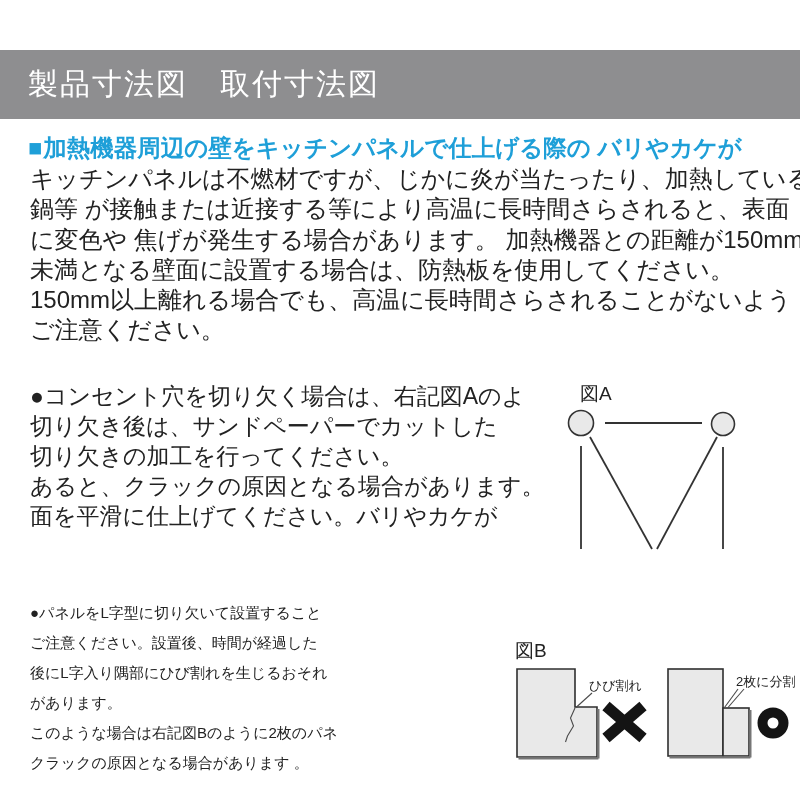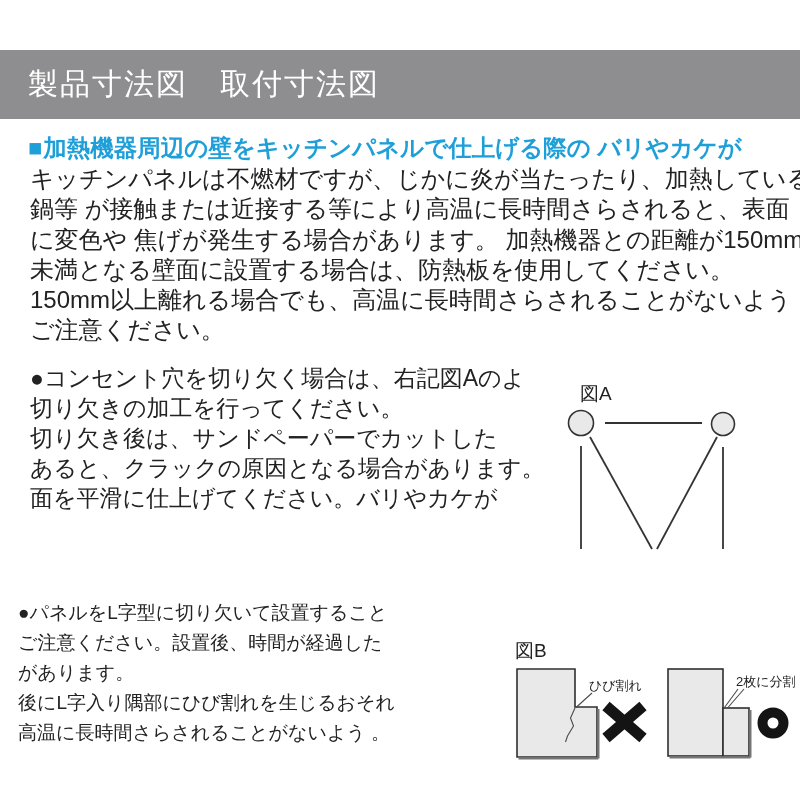--- a/index.html
+++ b/index.html
@@ -46,22 +46,22 @@
     white-space: nowrap;
     display: flex; align-items: center;
   }
   .blue-heading .bullet { margin-right: 1px; }
   .text-block {
     position: absolute;
     font-weight: 500;
     white-space: nowrap;
   }
   .intro-lines { left: 30px; top: 117px; font-size: 24px; line-height: 30.3px; }
-  .a-lines    { left: 30px; top: 316px; font-size: 23px; line-height: 30px; }
-  .b-lines    { left: 18px; top: 551px; font-size: 19px; line-height: 30px; }
+  .a-lines    { left: 30px; top: 334px; font-size: 23px; line-height: 30px; }
+  .b-lines    { left: 30px; top: 551px; font-size: 15px; line-height: 30px; }
   .fig { position: absolute; }
   .fig-a { left: 555px; top: 330px; }
   .fig-b { left: 505px; top: 588px; }
   .fig-line   { stroke: var(--line); stroke-width: 1.8; fill: none; }
   .fig-circle { fill: var(--panel-fill); stroke: var(--line); stroke-width: 1.6; }
   .fig-panel  { fill: var(--panel-fill); stroke: #2f2f2f; stroke-width: 1.6; }
   .fig-shadow { stroke: #767676; stroke-width: 2.2; fill: none; }
   .fig-thin   { stroke: #4a4a4a; stroke-width: 1.1; fill: none; }
   .fig-label  { font-size: 19px; fill: var(--text); font-weight: 500; font-family: "Liberation Sans", sans-serif; }
   .fig-small-label { font-size: 13px; fill: var(--text); font-weight: 500; font-family: "Liberation Sans", sans-serif; }
@@ -86,43 +86,44 @@
       <div>キッチンパネルは不燃材ですが、じかに炎が当たったり、加熱している</div>
       <div>鍋等 が接触または近接する等により高温に長時間さらされると、表面</div>
       <div>に変色や 焦げが発生する場合があります。 加熱機器との距離が150mm</div>
       <div>未満となる壁面に設置する場合は、防熱板を使用してください。</div>
       <div>150mm以上離れる場合でも、高温に長時間さらされることがないよう</div>
       <div>ご注意ください。</div>
     </div>
 
   <div class="text-block a-lines">
       <div>●コンセント穴を切り欠く場合は、右記図Aのよ</div>
+      <div>切り欠き後は、サンドペーパーでカットした</div>
       <div>切り欠きの加工を行ってください。</div>
-      <div>切り欠き後は、サンドペーパーでカットした</div>
       <div>あると、クラックの原因となる場合があります。</div>
       <div>面を平滑に仕上げてください。バリやカケが</div>
     </div>
 
   <svg class="fig fig-a" width="250" height="185" viewBox="0 0 250 185">
     <text x="25" y="23" class="fig-label">図A</text>
     <line x1="50" y1="46" x2="147" y2="46" class="fig-line"></line>
     <line x1="26" y1="69" x2="26" y2="172" class="fig-line"></line>
     <line x1="168" y1="70" x2="168" y2="172" class="fig-line"></line>
     <line x1="35" y1="60" x2="97" y2="172" class="fig-line"></line>
     <line x1="162" y1="60" x2="102" y2="172" class="fig-line"></line>
     <circle cx="26" cy="46" r="12.5" class="fig-circle"></circle>
     <circle cx="168" cy="47" r="11.5" class="fig-circle"></circle>
   </svg>
 
   <div class="text-block b-lines">
       <div>●パネルをL字型に切り欠いて設置すること</div>
       <div>ご注意ください。設置後、時間が経過した</div>
+      <div>後にL字入り隅部にひび割れを生じるおそれ</div>
       <div>があります。</div>
-      <div>後にL字入り隅部にひび割れを生じるおそれ</div>
-      <div>高温に長時間さらされることがないよう 。</div>
+      <div>このような場合は右記図Bのように2枚のパネ</div>
+      <div>クラックの原因となる場合があります 。</div>
     </div>
 
   <svg class="fig fig-b" width="295" height="145" viewBox="0 0 295 145">
     <text x="10" y="22" class="fig-label">図B</text>
 
     <polygon points="12,34 70,34 70,72 92,72 92,122 12,122" class="fig-panel"></polygon>
     <path d="M13.5,123.4 H93.4 M93.4,74 V123.4" class="fig-shadow"></path>
     <path d="M70,73 L65.5,83 L68.5,91 L62.5,101 L60.5,107" class="fig-thin"></path>
     <line x1="87" y1="58" x2="71" y2="72.5" class="fig-thin"></line>
     <text x="84" y="55" class="fig-small-label">ひび割れ</text>

